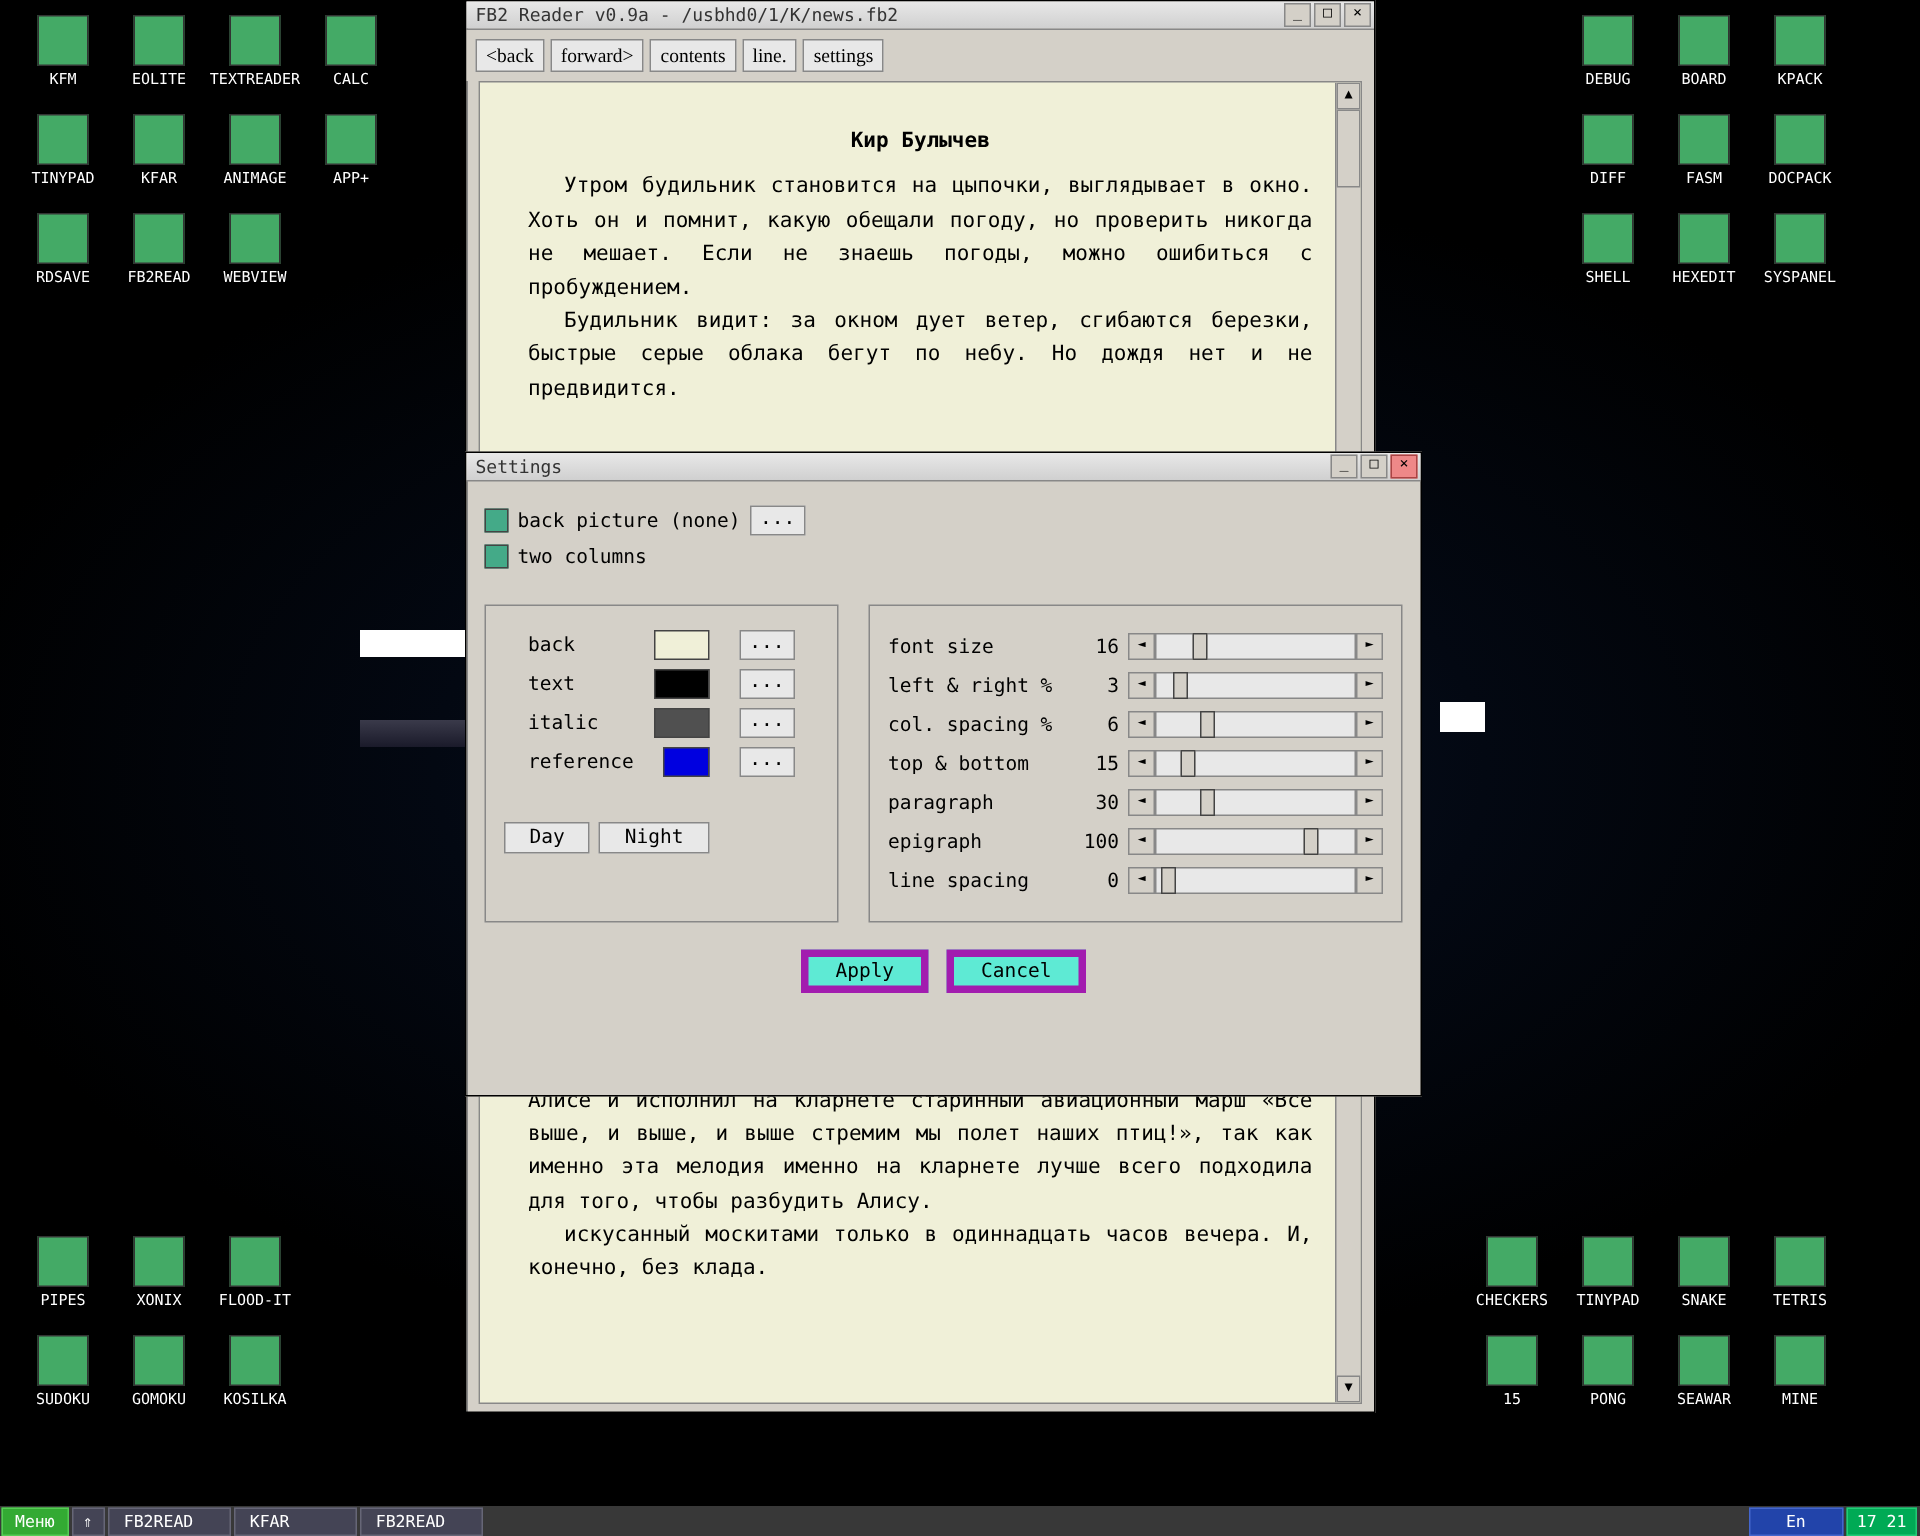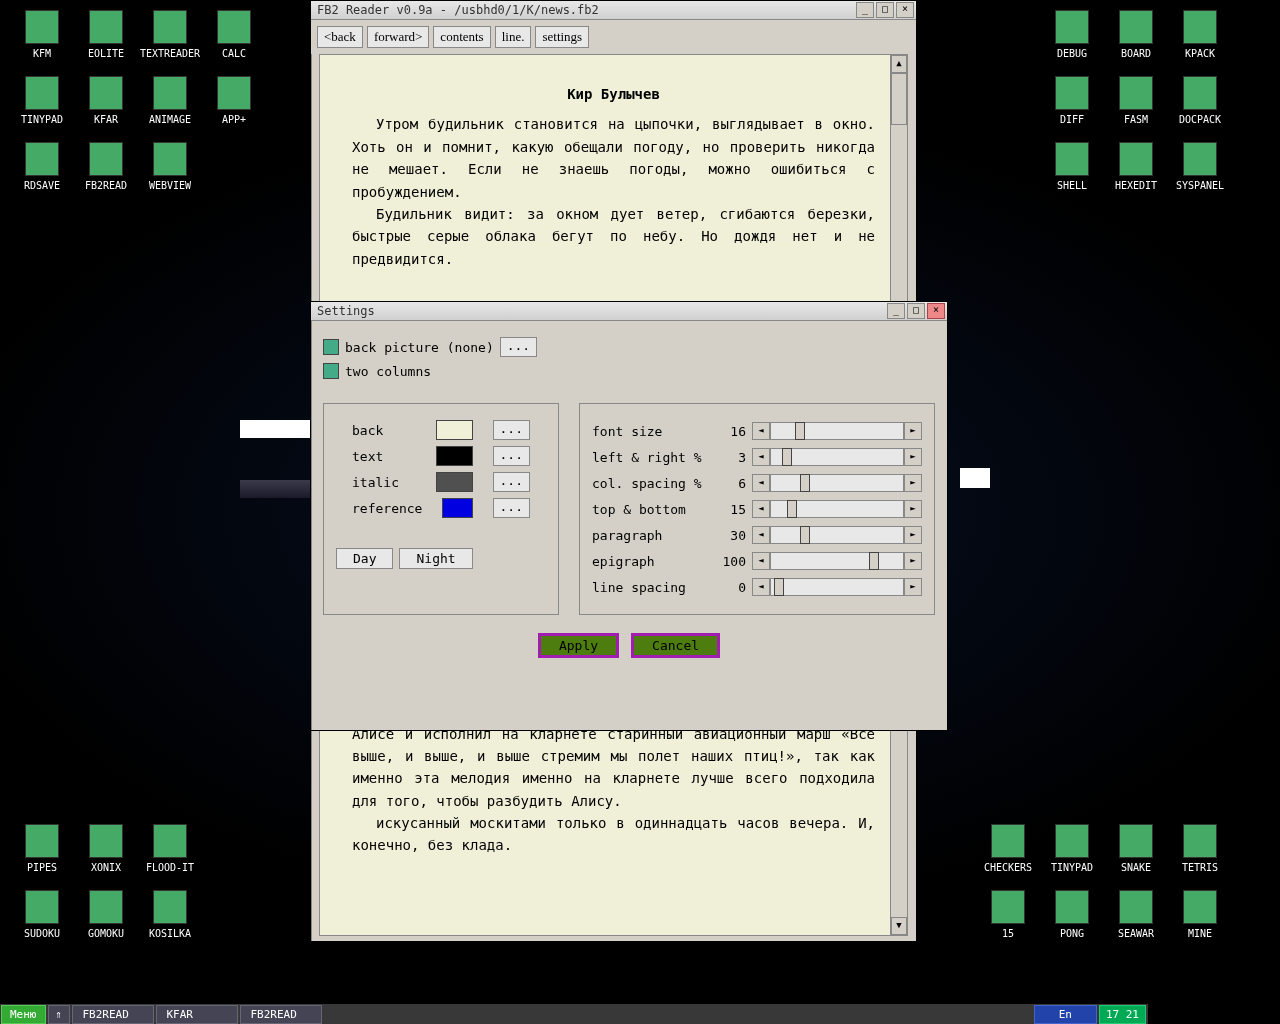--- a/index.html
+++ b/index.html
@@ -50,24 +50,24 @@
 .daynight{display:flex;gap:6px;margin-top:30px;justify-content:flex-start}
 .dnbtn{border:1px solid #888;background:#e8e8e8;padding:2px 16px;font-family:monospace;cursor:pointer}
 .srow{display:flex;align-items:center;margin:8px 0;gap:6px}
 .srow .slbl{width:120px}
 .srow .sval{width:28px;text-align:right}
 .slider{display:flex;align-items:center;flex:1}
 .slbtn{width:16px;height:16px;background:#d4d0c8;border:1px solid #888;text-align:center;font-size:9px;line-height:14px;cursor:pointer}
 .strack{flex:1;height:16px;background:#e8e8e8;border:1px solid #888;position:relative}
 .sthumb{position:absolute;top:-1px;width:8px;height:16px;background:#d4d0c8;border:1px solid #444}
 .actions{display:flex;gap:12px;justify-content:center;margin-top:18px}
-.actbtn{border:3px solid #a21caf;background:#4d7c0f;padding:2px 18px;font-family:monospace;cursor:pointer}
-
-
-.taskbar{position:absolute;left:0;bottom:0;width:1148px;height:20px;background:#383838;display:flex;align-items:center;color:#fff;font-size:11px}
+.actbtn{border:5px solid #a21caf;background:#5eead4;padding:2px 18px;font-family:monospace;cursor:pointer}
+
+
+.taskbar{position:absolute;left:0;bottom:0;width:1280px;height:20px;background:#383838;display:flex;align-items:center;color:#fff;font-size:11px}
 .menu{background:#3a3;padding:2px 8px;margin:1px;border:1px solid #5c5;cursor:pointer}
 .tbbtn{background:#445;padding:2px 4px;margin:1px;border:1px solid #667;cursor:pointer;min-width:12px;text-align:center}
 .taskbtn{background:#445;padding:2px 10px;margin:1px;border:1px solid #667;cursor:pointer;min-width:60px}
 .tray{margin-left:auto;display:flex;gap:2px;margin-right:2px}
 .traybtn{background:#24a;padding:2px 24px;border:1px solid #46c;cursor:pointer}
 .clock{background:#0a5;padding:2px 6px;border:1px solid #2c7}
 
 
 .i-floppy{background:#2ae}.i-folder{background:#fc4}.i-book{background:#fdd}.i-calc{background:#eee}
 .i-pencil{background:#fc6}.i-kfar{background:#24c}.i-animage{background:#333}.i-cube{background:linear-gradient(45deg,#e33,#3e3,#33e)}

